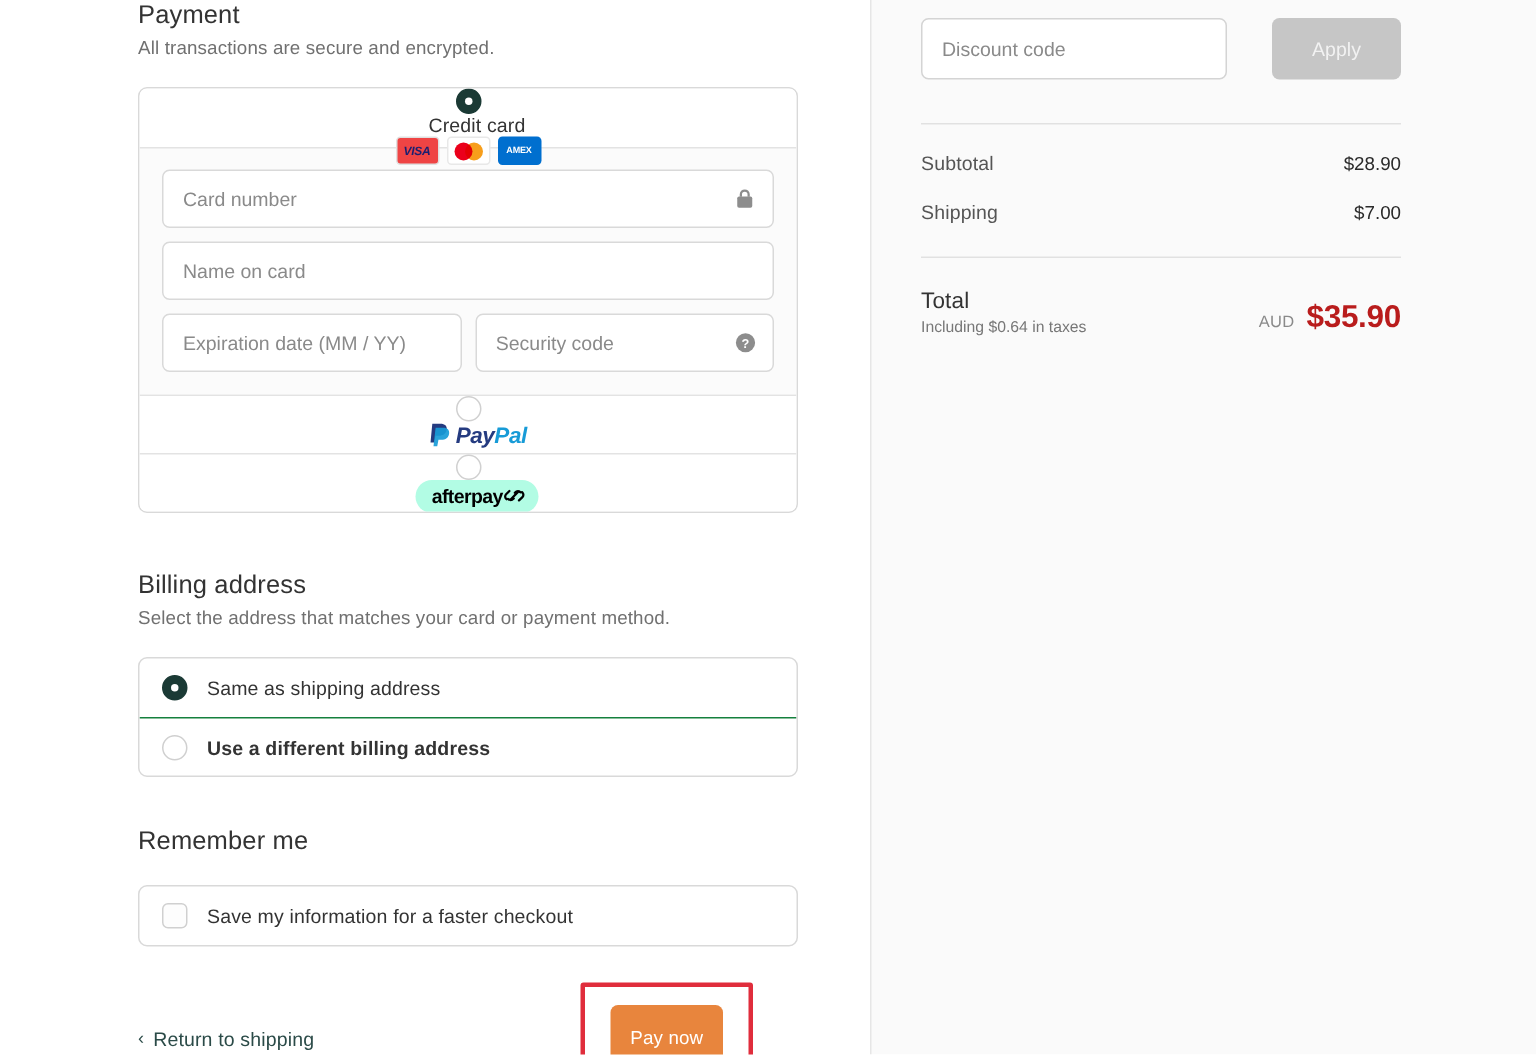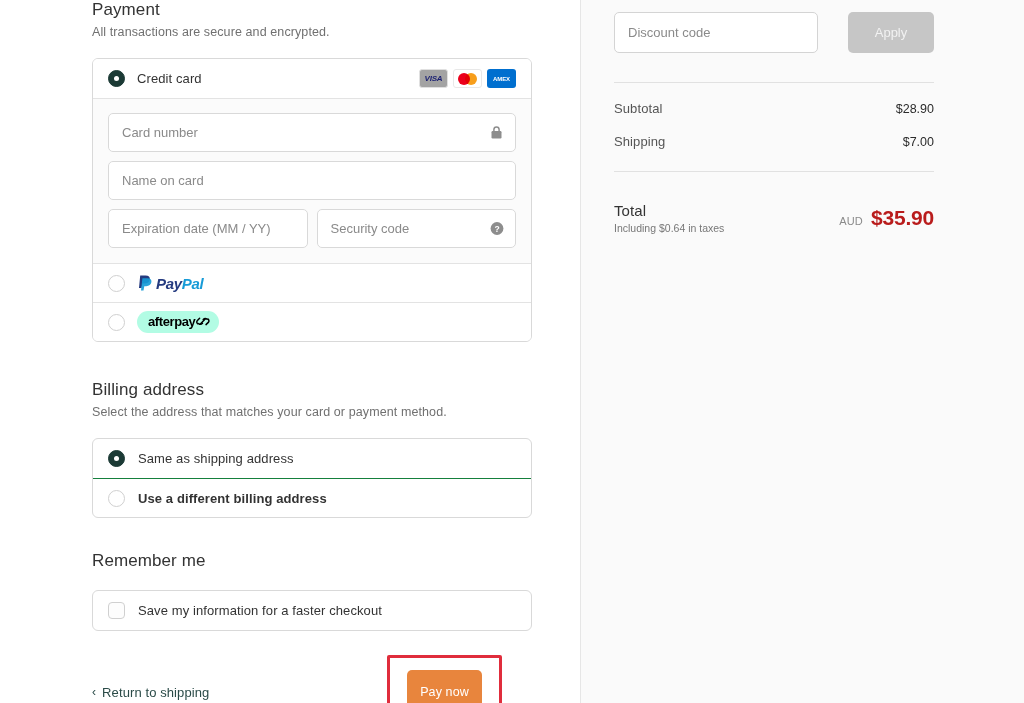--- a/index.html
+++ b/index.html
@@ -63,20 +63,21 @@
     overflow: hidden;
     background: #ffffff;
   }
 
   .pay-row {
     display: flex;
     align-items: center;
     height: 39px;
     padding: 0 15px;
     background: #ffffff;
+    flex-direction: column;
   }
 
   .pay-row + .pay-row,
   .card-fields + .pay-row {
     border-top: 1px solid #e3e3e3;
   }
 
   .pay-row-label {
     font-size: 13px;
     color: #333333;
@@ -115,21 +116,21 @@
   .brand {
     width: 29px;
     height: 19px;
     border-radius: 3px;
     display: flex;
     align-items: center;
     justify-content: center;
     overflow: hidden;
   }
   .brand-visa {
-    background: #a3a3a3;
+    background: #ef4444;
     border: 1px solid #e0e0e0;
     font-size: 8px;
     font-weight: bold;
     font-style: italic;
     color: #1a1f71;
     letter-spacing: -.2px;
   }
   .brand-mc {
     background: #ffffff;
     border: 1px solid #e8e8e8;
@@ -362,22 +363,22 @@
 
   .divider2 {
     height: 1px;
     background: #e1e1e1;
     margin-top: 22px;
   }
 
   .total-row {
     display: flex;
     justify-content: space-between;
-    align-items: center;
-    margin-top: 30px;
+    align-items: flex-end;
+    margin-top: 20px;
   }
   .total-left .total-label {
     font-size: 15px;
     color: #333333;
     letter-spacing: .1px;
   }
   .total-left .total-tax {
     font-size: 10.5px;
     color: #777777;
     margin-top: 3px;

